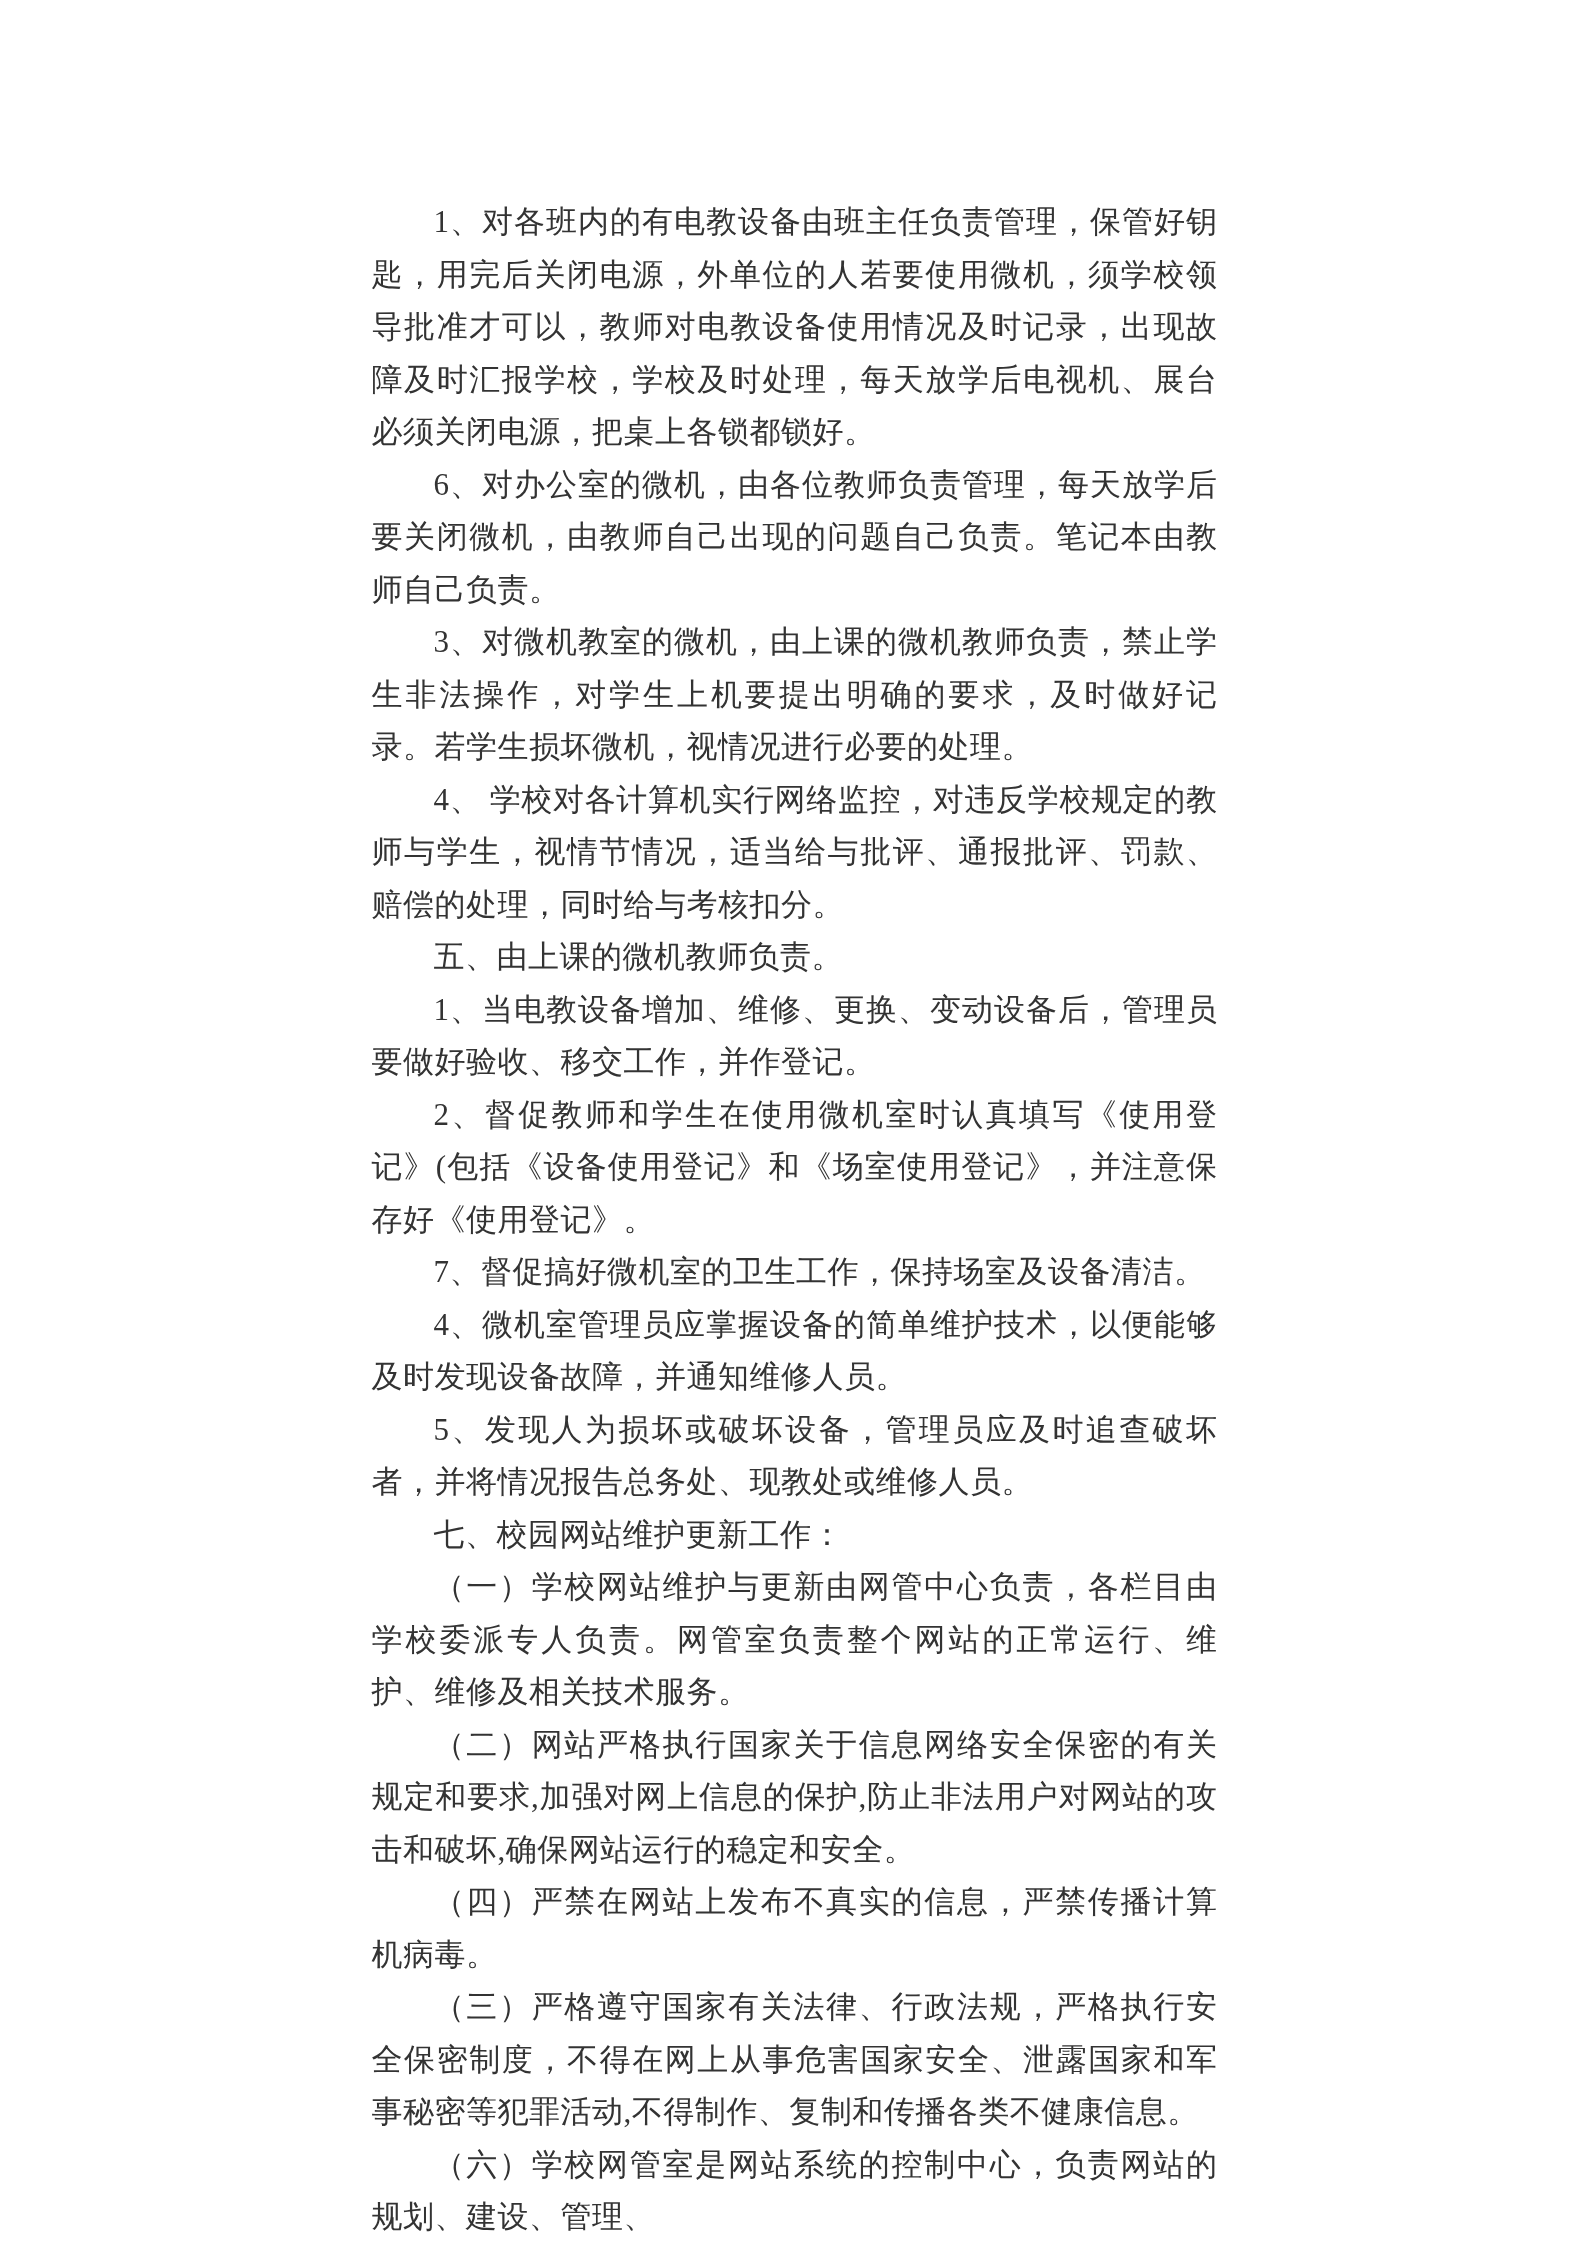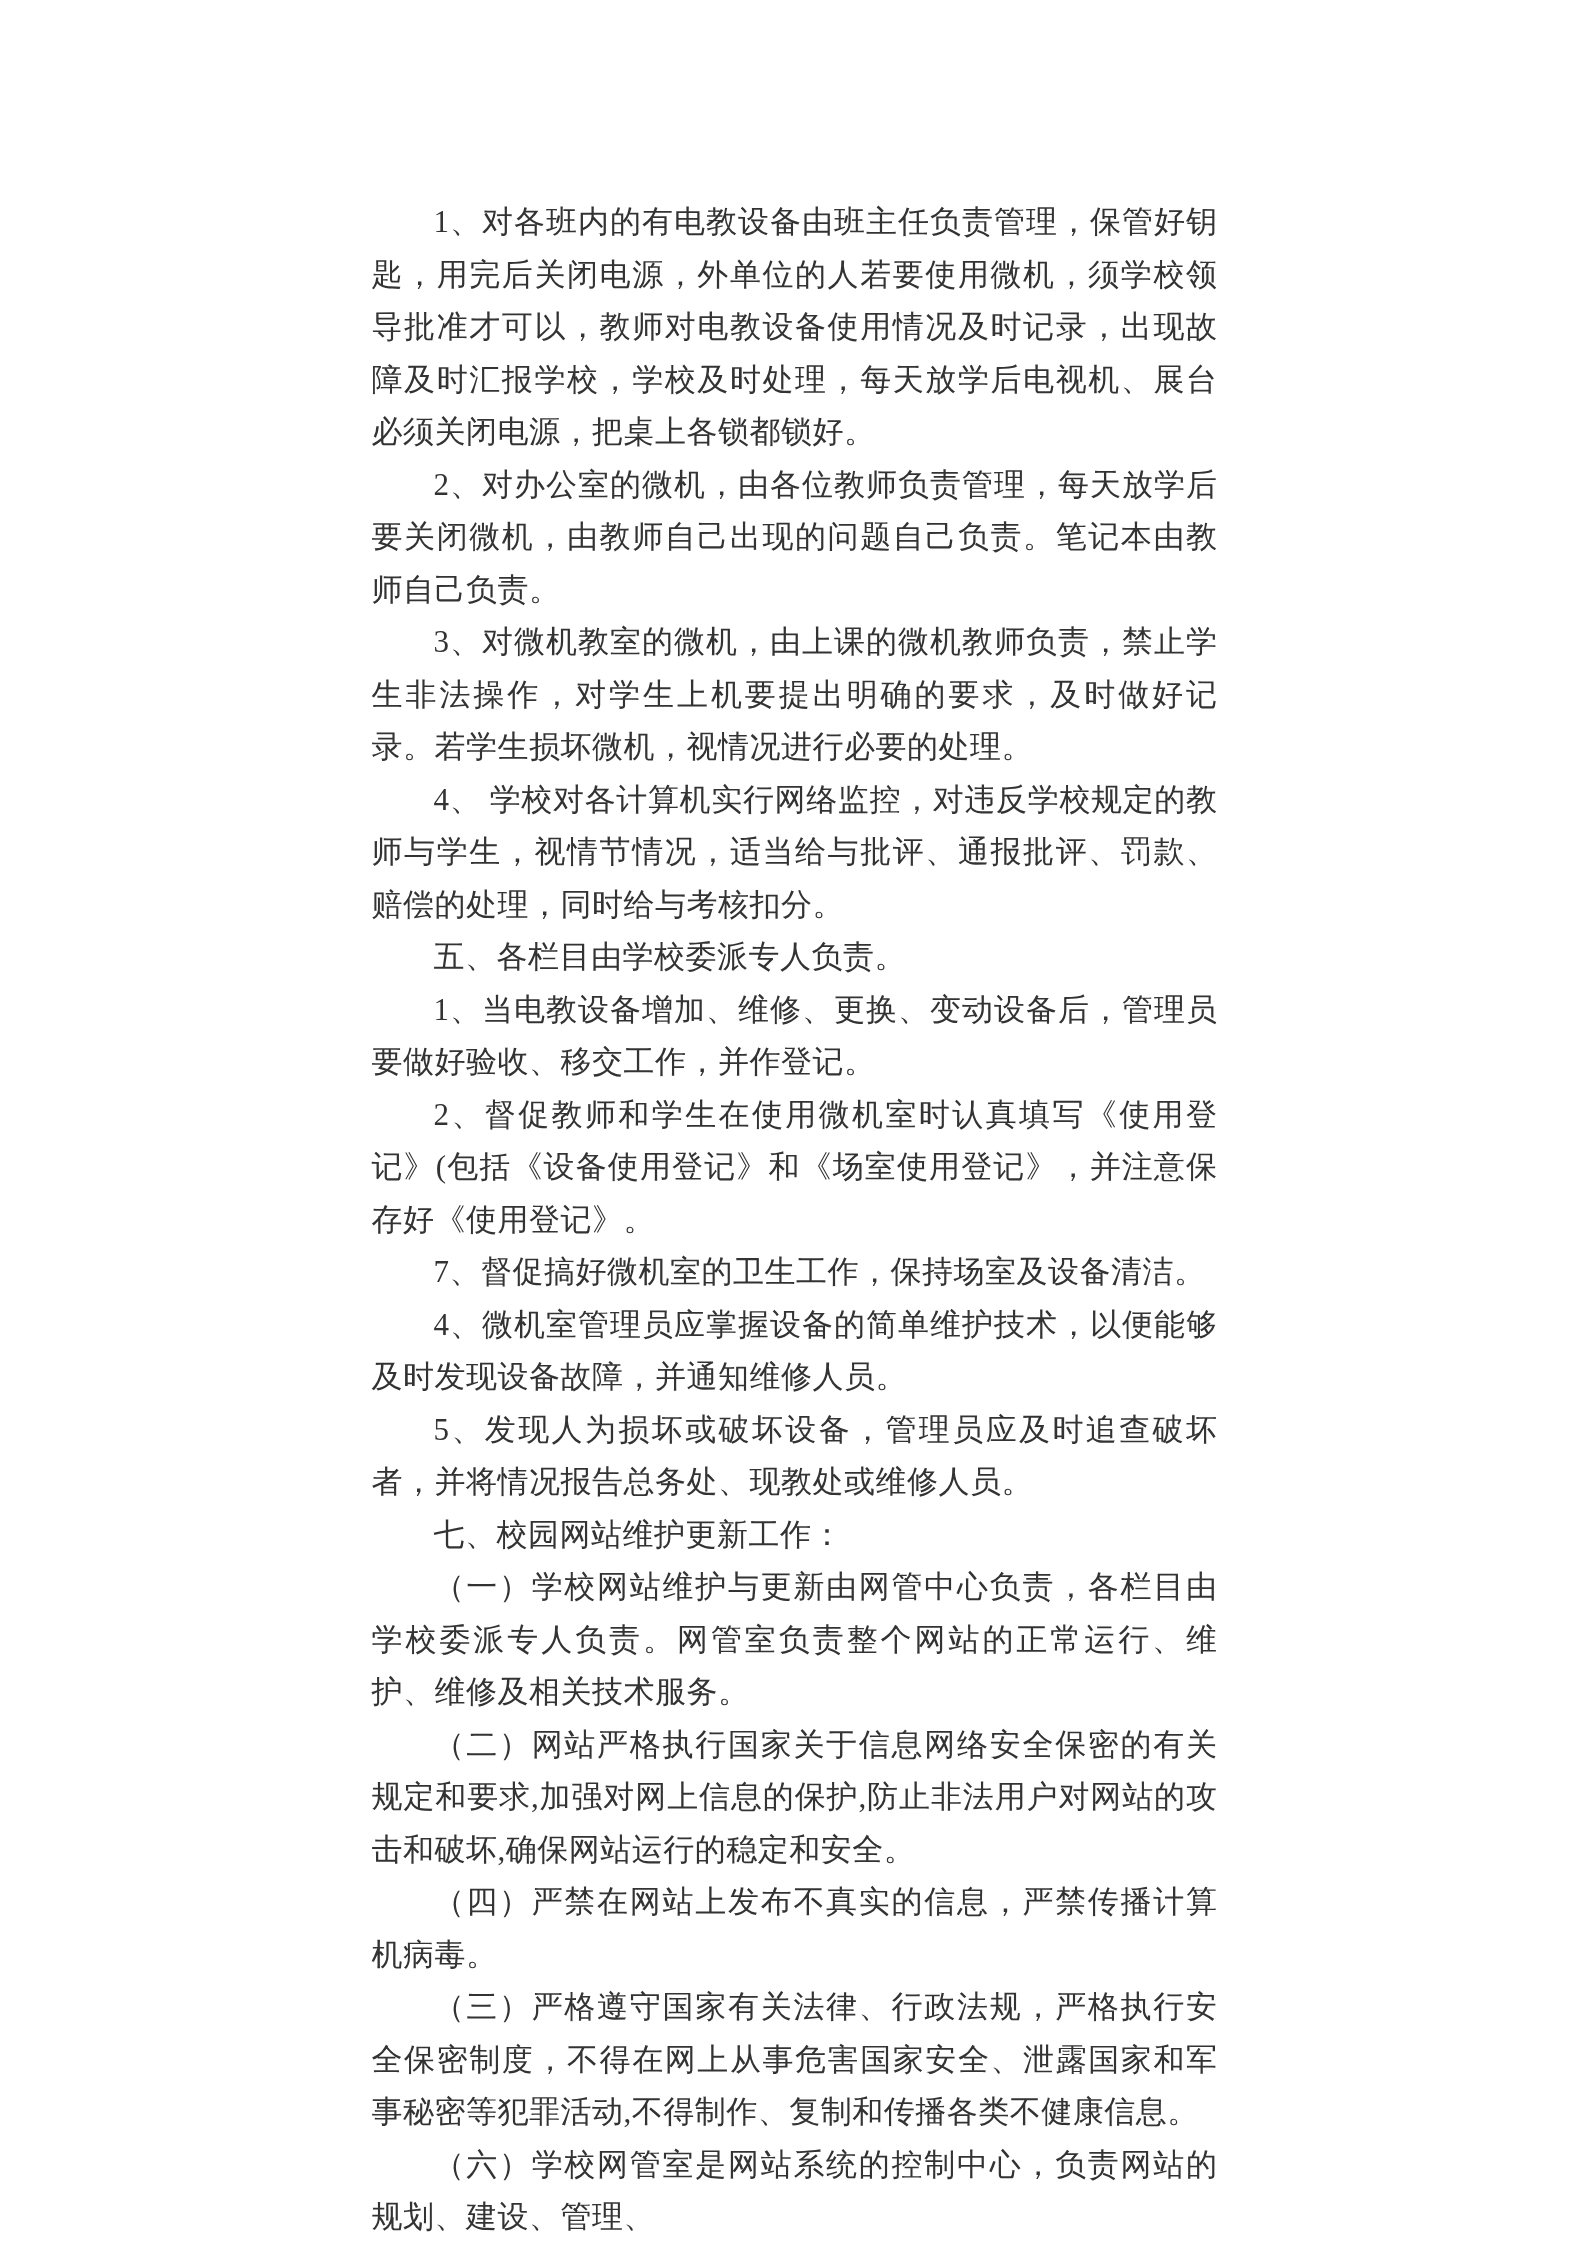--- a/index.html
+++ b/index.html
@@ -31,24 +31,24 @@
     letter-spacing: 0.5px;
     word-break: break-all;
   }
 </style>
 </head>
 <body>
 
 <div class="page">
   <div class="doc-body">
     <p>1、对各班内的有电教设备由班主任负责管理，保管好钥匙，用完后关闭电源，外单位的人若要使用微机，须学校领导批准才可以，教师对电教设备使用情况及时记录，出现故障及时汇报学校，学校及时处理，每天放学后电视机、展台必须关闭电源，把桌上各锁都锁好。</p>
-    <p>2、对办公室的微机，由各位教师负责管理，每天放学后要关闭微机，由教师自己出现的问题自己负责。笔记本由教师自己负责。</p>
+    <p>6、对办公室的微机，由各位教师负责管理，每天放学后要关闭微机，由教师自己出现的问题自己负责。笔记本由教师自己负责。</p>
     <p>3、对微机教室的微机，由上课的微机教师负责，禁止学生非法操作，对学生上机要提出明确的要求，及时做好记录。若学生损坏微机，视情况进行必要的处理。</p>
     <p>4、 学校对各计算机实行网络监控，对违反学校规定的教师与学生，视情节情况，适当给与批评、通报批评、罚款、赔偿的处理，同时给与考核扣分。</p>
-    <p>五、各栏目由学校委派专人负责。</p>
+    <p>五、由上课的微机教师负责。</p>
     <p>1、当电教设备增加、维修、更换、变动设备后，管理员要做好验收、移交工作，并作登记。</p>
     <p>2、督促教师和学生在使用微机室时认真填写《使用登记》(包括《设备使用登记》和《场室使用登记》，并注意保存好《使用登记》。</p>
     <p>7、督促搞好微机室的卫生工作，保持场室及设备清洁。</p>
     <p>4、微机室管理员应掌握设备的简单维护技术，以便能够及时发现设备故障，并通知维修人员。</p>
     <p>5、发现人为损坏或破坏设备，管理员应及时追查破坏者，并将情况报告总务处、现教处或维修人员。</p>
     <p>七、校园网站维护更新工作：</p>
     <p>（一）学校网站维护与更新由网管中心负责，各栏目由学校委派专人负责。网管室负责整个网站的正常运行、维护、维修及相关技术服务。</p>
     <p>（二）网站严格执行国家关于信息网络安全保密的有关规定和要求,加强对网上信息的保护,防止非法用户对网站的攻击和破坏,确保网站运行的稳定和安全。</p>
     <p>（四）严禁在网站上发布不真实的信息，严禁传播计算机病毒。</p>
     <p>（三）严格遵守国家有关法律、行政法规，严格执行安全保密制度，不得在网上从事危害国家安全、泄露国家和军事秘密等犯罪活动,不得制作、复制和传播各类不健康信息。</p>

